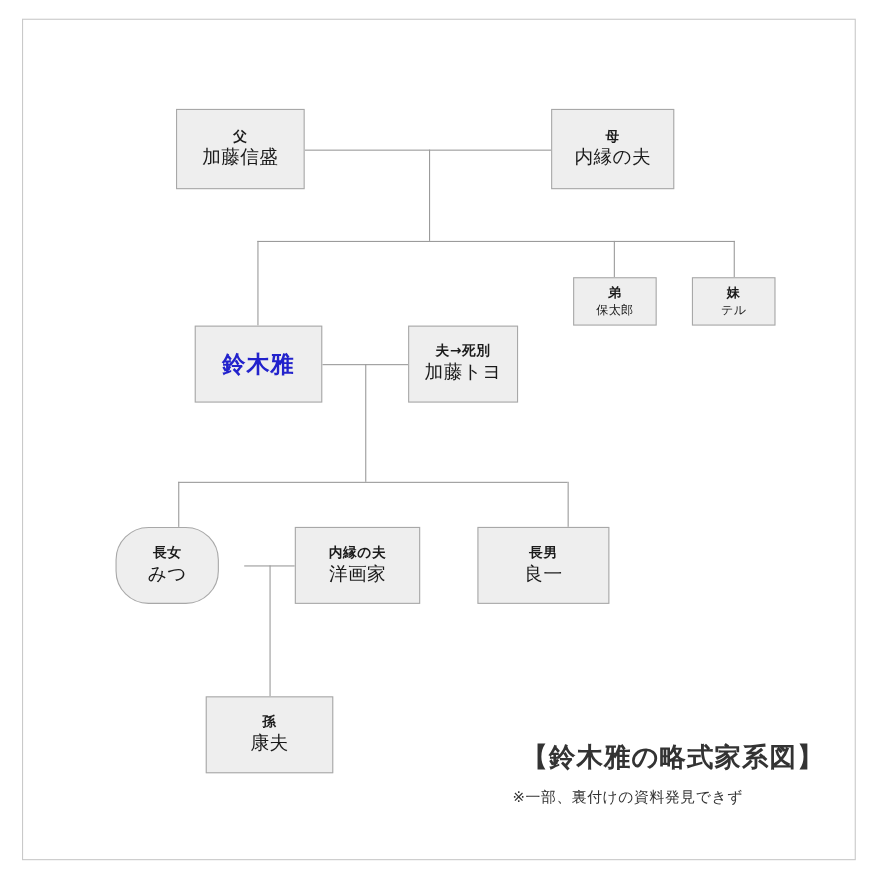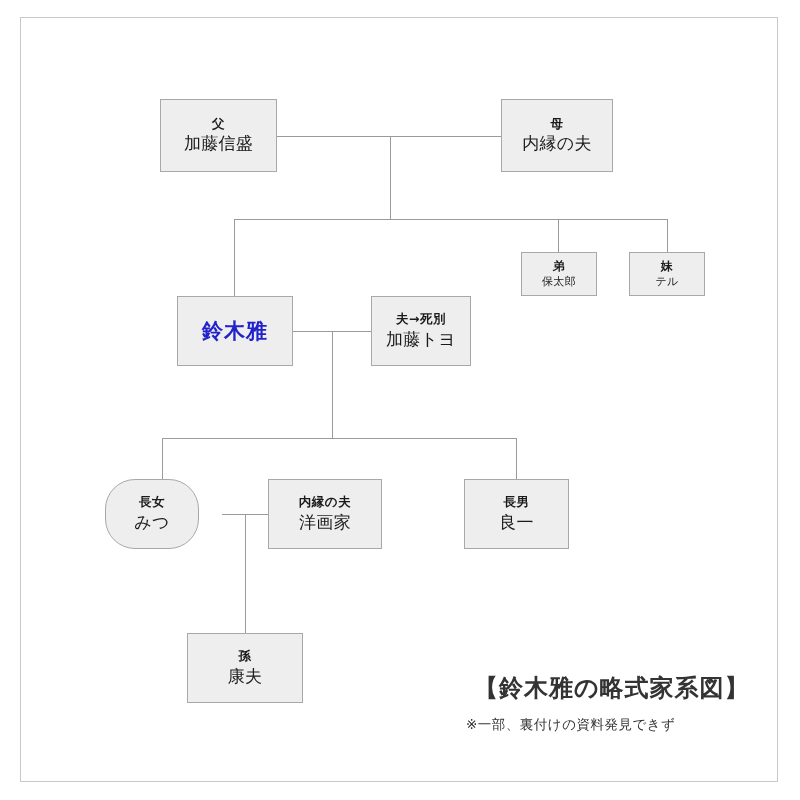--- a/index.html
+++ b/index.html
@@ -154,21 +154,21 @@
     <div class="node" style="left:105px; top:479px; width:94px; height:70px;border-radius:30px;">
       <span class="role">長女</span>
       <span class="nm">みつ</span>
     </div>
 
     <div class="node" style="left:268px; top:479px; width:114px; height:70px;">
       <span class="role">内縁の夫</span>
       <span class="nm">洋画家</span>
     </div>
 
-    <div class="node" style="left:464px; top:479px; width:105px; height:70px;">
+    <div class="node" style="left:434px; top:479px; width:120px; height:70px;">
       <span class="role">長男</span>
       <span class="nm">良一</span>
     </div>
 
     <div class="node" style="left:187px; top:633px; width:116px; height:70px;">
       <span class="role">孫</span>
       <span class="nm">康夫</span>
     </div>
 
     <div class="caption title" style="left:474px; top:672px;">【鈴木雅の略式家系図】</div>

